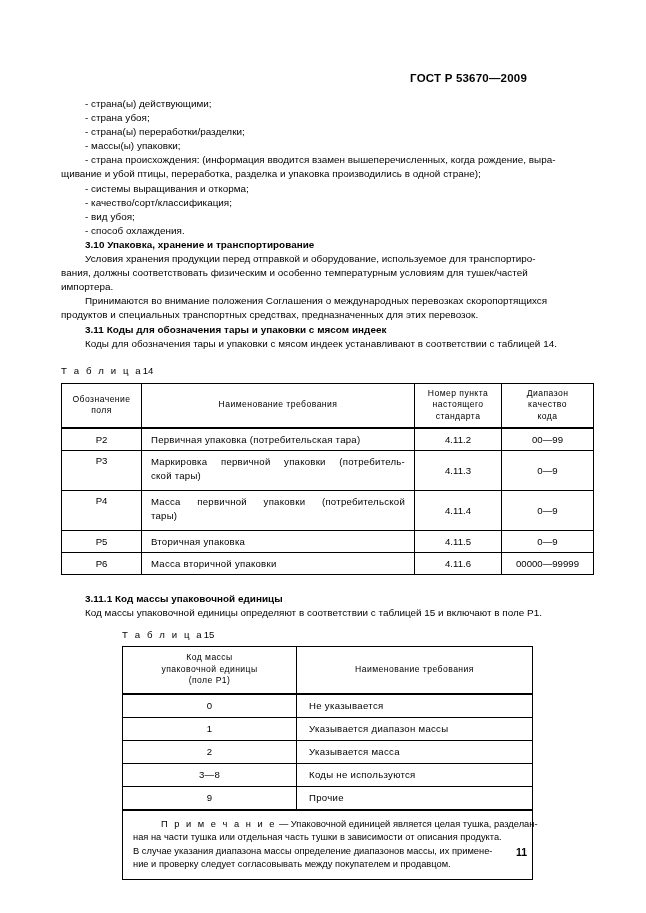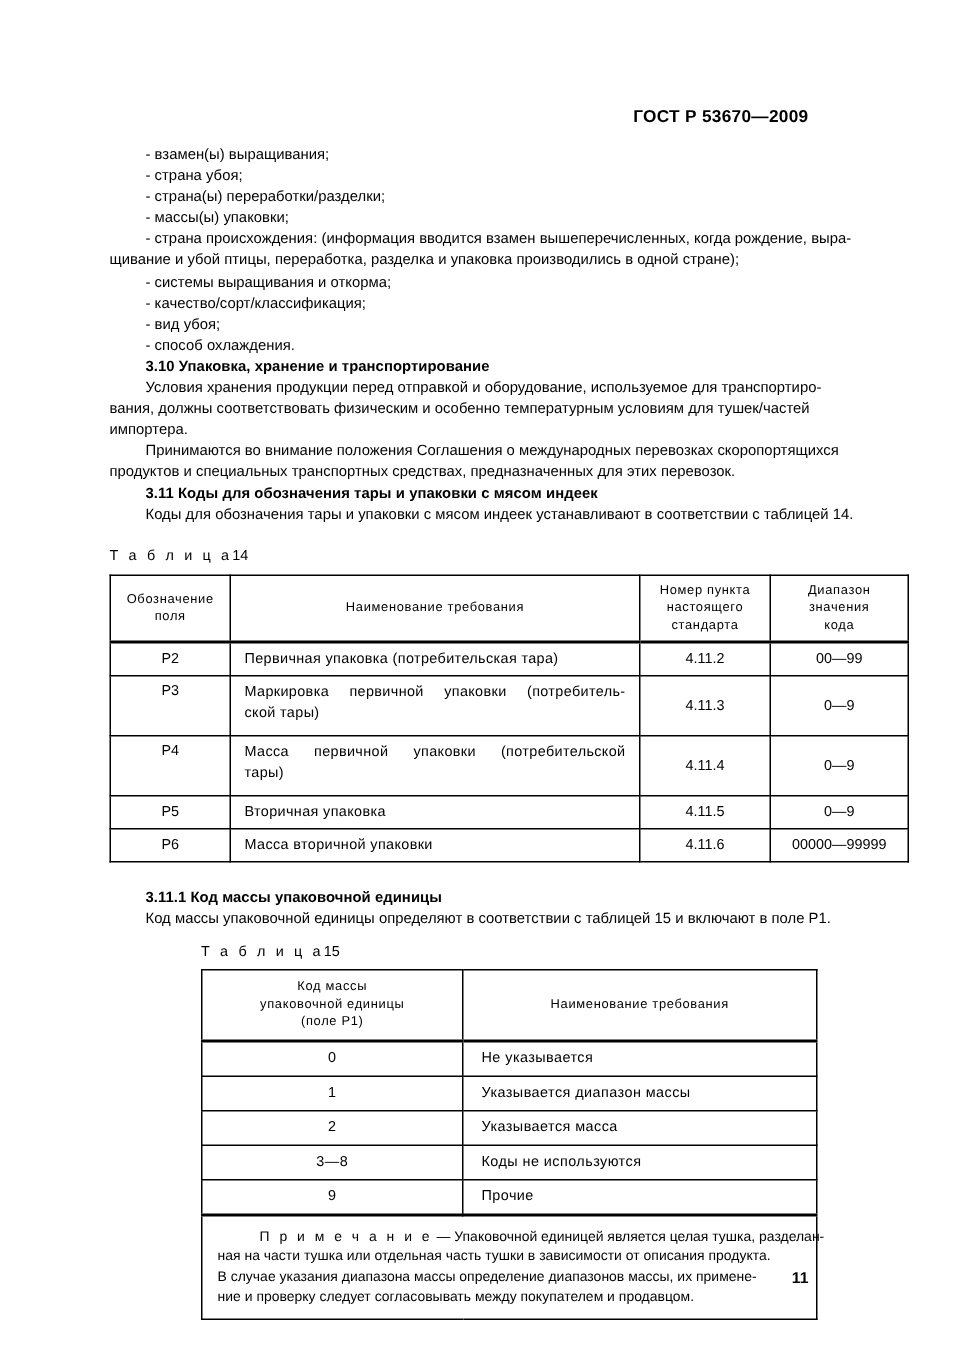--- a/index.html
+++ b/index.html
@@ -10,21 +10,21 @@
   body {
     width: 646px;
     height: 913px;
     position: relative;
     font-family: "Liberation Sans", sans-serif;
     color: #000000;
     overflow: hidden;
   }
   .page {
     position: absolute;
-    left: 16px; top: 0;
+    left: 4px; top: 0;
     width: 580px;
     height: 913px;
   }
   
   .doc-header {
     position: absolute;
     right: 57px;
     top: 72px;
     font-size: 11.5px;
     font-weight: bold;
@@ -146,21 +146,21 @@
 </style>
 </head>
 <body>
 
 <div class="page">
 
   <div class="doc-header">ГОСТ Р 53670—2009</div>
 
   <div class="content">
 
-    <div class="line indent">- взамен(ы) выращивания;</div>
+    <div class="line indent">- страна(ы) действующими;</div>
     <div class="line indent">- страна убоя;</div>
     <div class="line indent">- страна(ы) переработки/разделки;</div>
     <div class="line indent">- массы(ы) упаковки;</div>
 
     <div class="line indent">- страна происхождения: (информация вводится взамен вышеперечисленных, когда рождение, выра-</div>
     <div class="line">щивание и убой птицы, переработка, разделка и упаковка производились в одной стране);</div>
 
     <div class="line indent">- системы выращивания и откорма;</div>
     <div class="line indent">- качество/сорт/классификация;</div>
     <div class="line indent">- вид убоя;</div>
@@ -197,21 +197,21 @@
           <div>поля</div>
         </th>
         <th>Наименование требования</th>
         <th>
           <div>Номер пункта</div>
           <div>настоящего</div>
           <div>стандарта</div>
         </th>
         <th>
           <div>Диапазон</div>
-          <div>значения</div>
+          <div>качество</div>
           <div>кода</div>
         </th>
       </tr>
     </thead>
     <tbody>
       <tr>
         <td class="c-field">Р2</td>
         <td class="c-name cellpad">
           <span class="nm-center">Первичная упаковка (потребительская тара)</span>
         </td>

